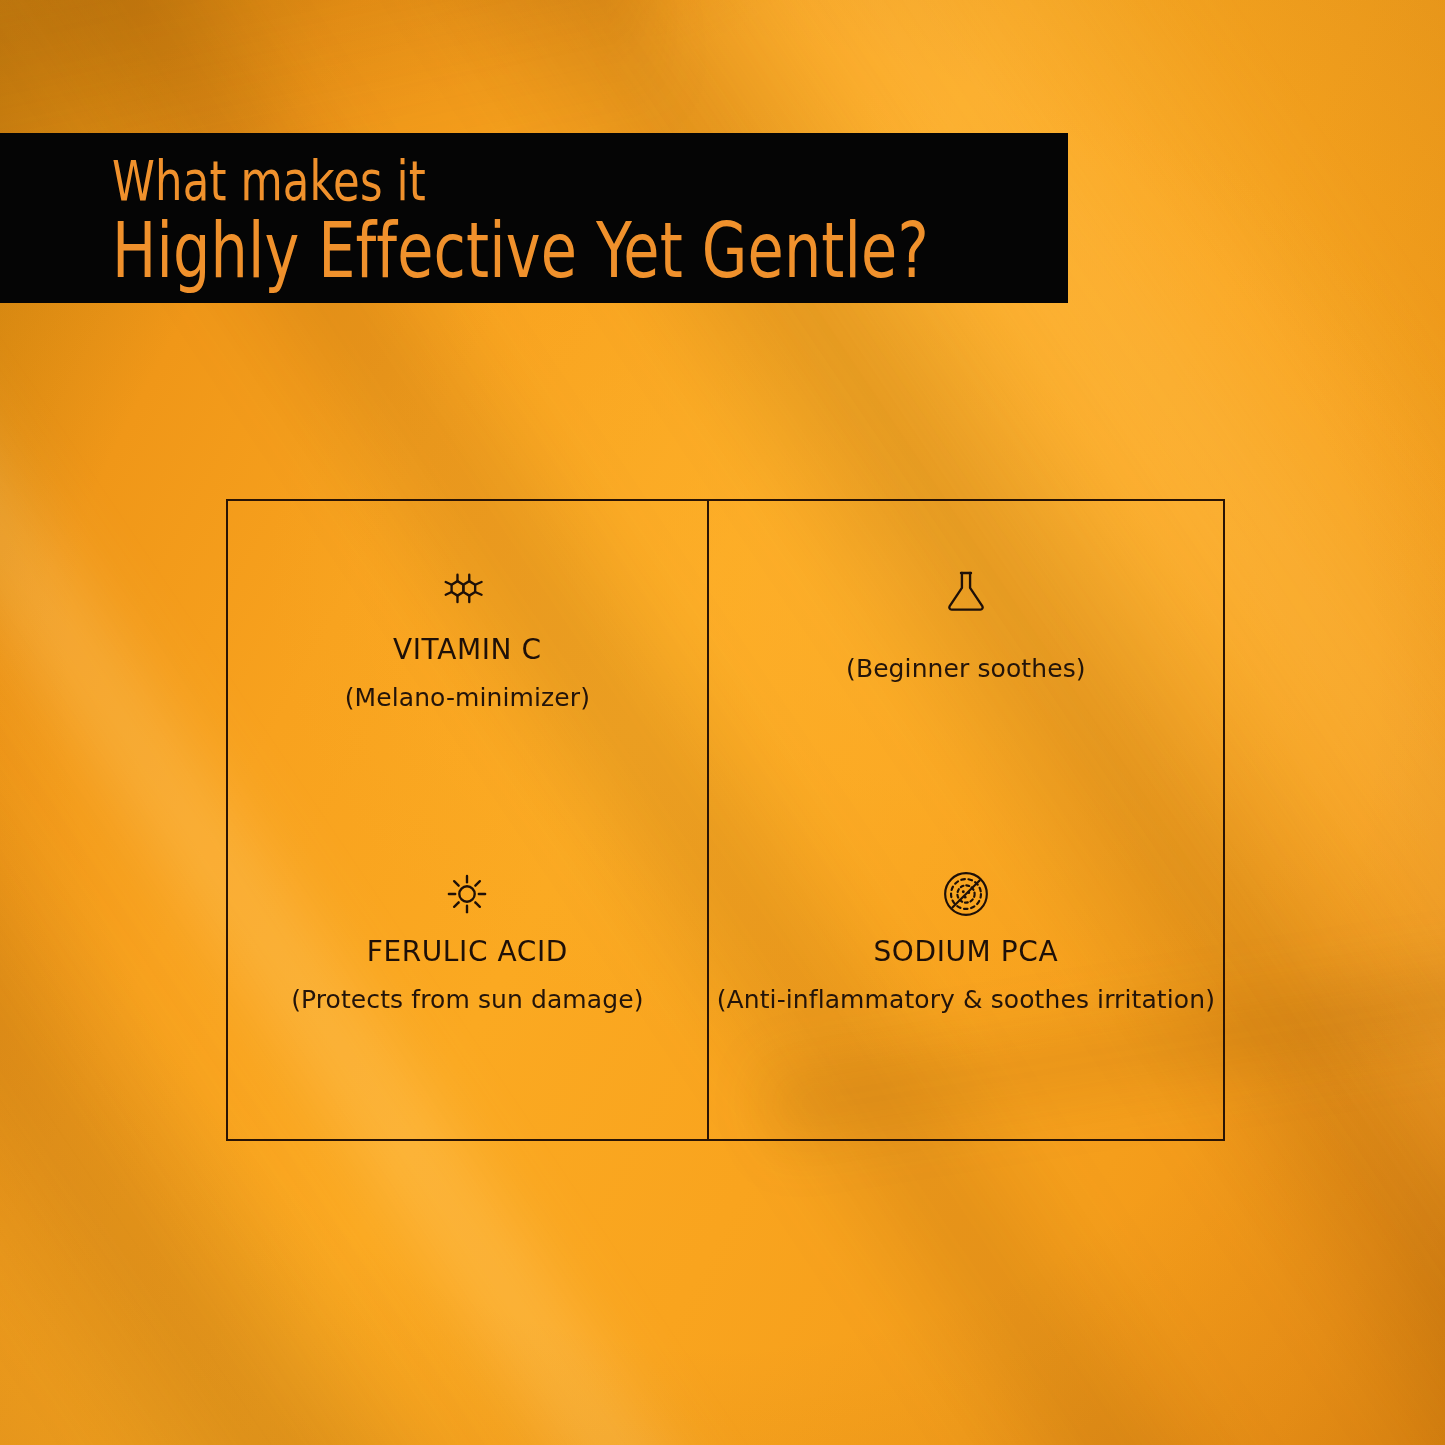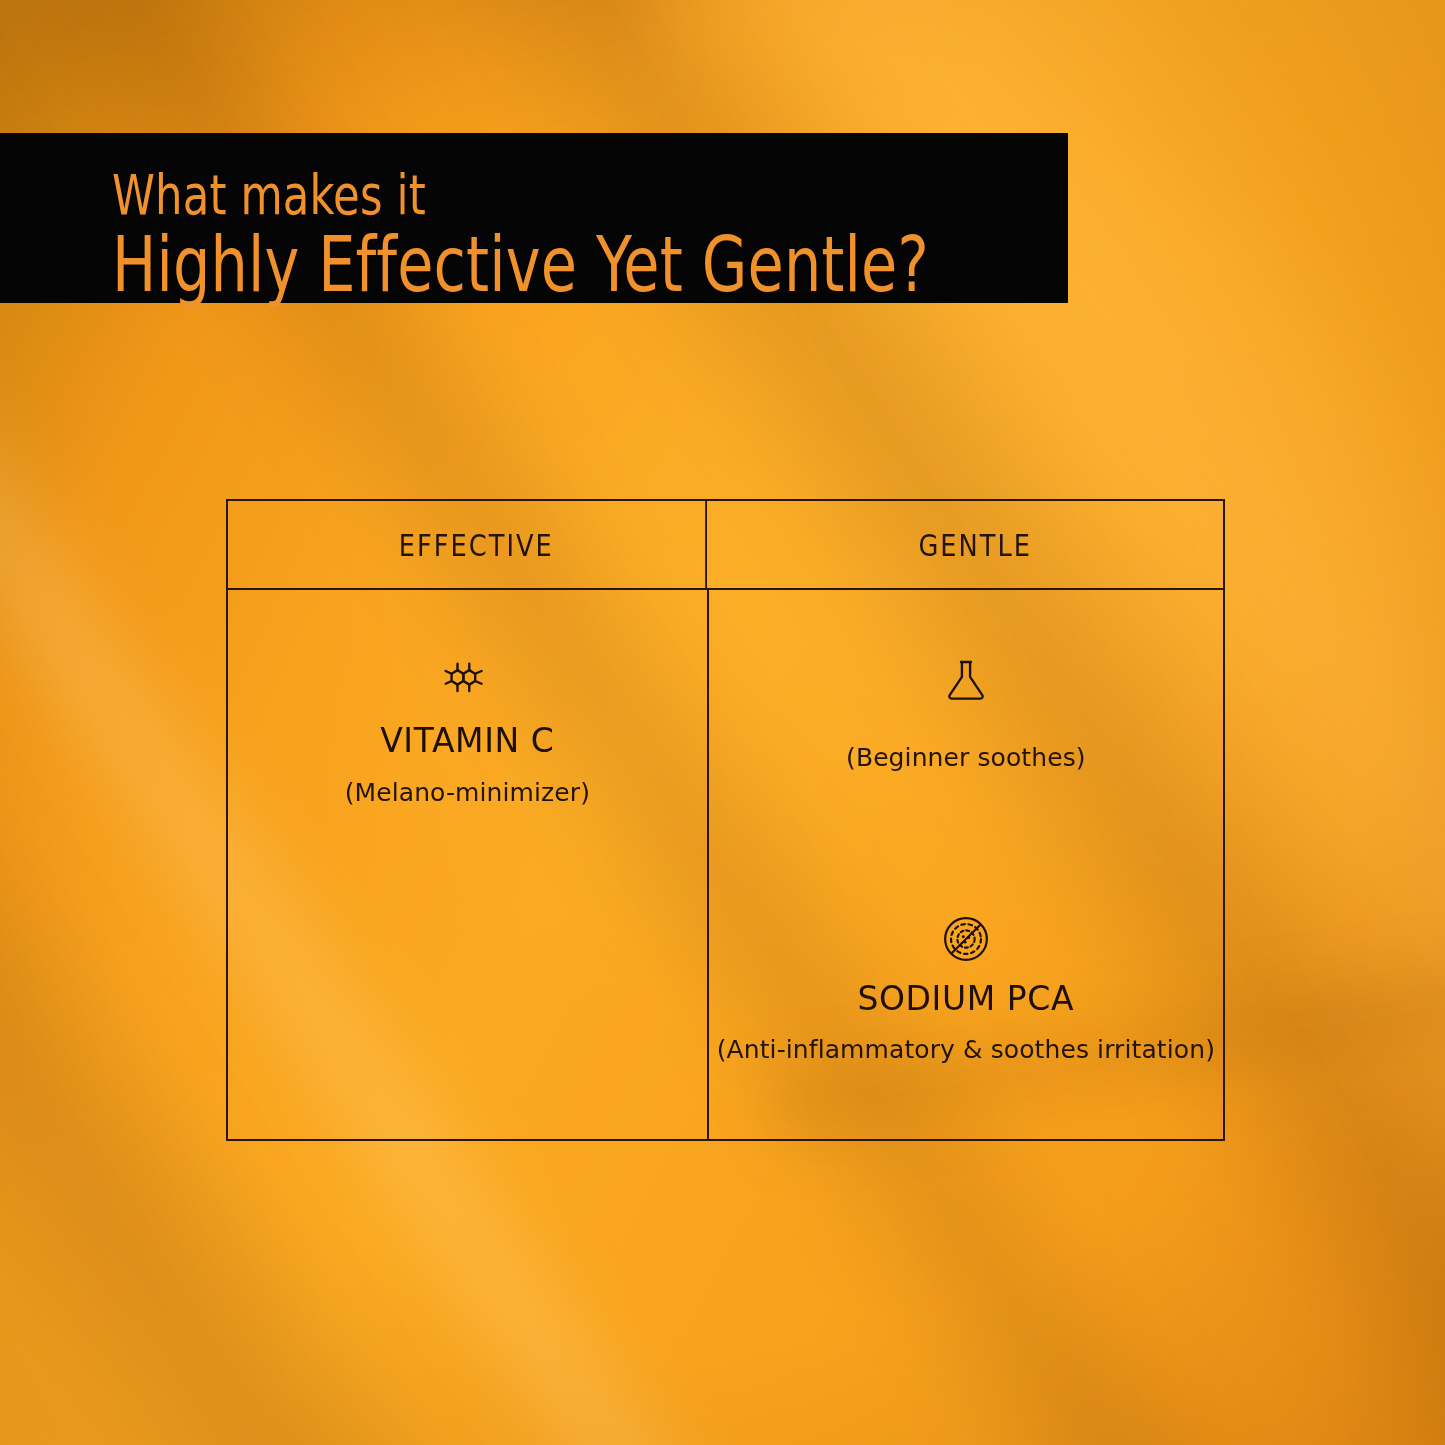--- a/index.html
+++ b/index.html
@@ -100,21 +100,21 @@
   #title-banner {
     position:absolute;
     left:0;
     top:133px;
     width:1068px;
     height:170px;
     background:#050505;
     padding:6px 0 0 112px;
     display:flex;
     flex-direction:column;
-    justify-content:flex-end;
+    justify-content:center;
   }
   .title-line {
     color:#F0912C;
     font-family:"DejaVu Sans Condensed","Liberation Sans Narrow","Liberation Sans", sans-serif;
     font-weight:400;
     letter-spacing:0.2px;
     white-space:nowrap;
     line-height:1.0;
     transform:scaleX(0.86);
     transform-origin:left center;
@@ -177,21 +177,21 @@
     width:58px;
     height:58px;
     display:block;
     margin-bottom:14px;
   }
   .feature-icon svg { display:block; width:100%; height:100%; }
 
   .feature-title {
     font-family:"DejaVu Sans","Liberation Sans", sans-serif;
     font-weight:400;
-    font-size:33px;
+    font-size:28px;
     letter-spacing:0.6px;
     color:#1E1008;
     line-height:1.05;
     white-space:nowrap;
   }
   .feature-sub {
     font-family:"DejaVu Sans","Liberation Sans", sans-serif;
     font-weight:400;
     font-size:25px;
     letter-spacing:0.1px;
@@ -214,24 +214,20 @@
   <div class="vignette"></div>
 </div>
 
 <div id="title-banner">
   <div class="title-line title-line-1">What makes it</div>
   <div class="title-line title-line-2">Highly Effective Yet Gentle?</div>
 </div>
 
 <div id="comparison-table">
 
-  <div class="table-header-row">
-    <div class="header-cell col-left">EFFECTIVE</div>
-    <div class="header-cell">GENTLE</div>
-  </div>
 
   <div class="table-body">
 
     <div class="col col-left">
 
       <div class="feature-cell first">
         <span class="feature-icon">
           <svg viewBox="0 0 64 64" fill="none" stroke="#1E1008" stroke-width="2.6" stroke-linecap="round" stroke-linejoin="round">
             <polygon points="15,24 21.5,20 28,24 28,32 21.5,36 15,32"></polygon>
             <polygon points="28,24 34.5,20 41,24 41,32 34.5,36 28,32"></polygon>
@@ -242,20 +238,37 @@
             <line x1="41" y1="24" x2="48" y2="21"></line>
             <line x1="41" y1="32" x2="48" y2="35"></line>
             <line x1="21.5" y1="36" x2="21.5" y2="43"></line>
             <line x1="34.5" y1="36" x2="34.5" y2="43"></line>
           </svg>
         </span>
         <div class="feature-title">VITAMIN C</div>
         <div class="feature-sub">(Melano-minimizer)</div>
       </div>
 
+      <div class="feature-cell second">
+        <span class="feature-icon">
+          <svg viewBox="0 0 64 64" fill="none" stroke="#1E1008" stroke-width="2.6" stroke-linecap="round" stroke-linejoin="round">
+            <circle cx="32" cy="32" r="8.5"></circle>
+            <line x1="32" y1="12" x2="32" y2="19"></line>
+            <line x1="32" y1="45" x2="32" y2="52"></line>
+            <line x1="12" y1="32" x2="19" y2="32"></line>
+            <line x1="45" y1="32" x2="52" y2="32"></line>
+            <line x1="17.8" y1="17.8" x2="22.8" y2="22.8"></line>
+            <line x1="41.2" y1="41.2" x2="46.2" y2="46.2"></line>
+            <line x1="46.2" y1="17.8" x2="41.2" y2="22.8"></line>
+            <line x1="22.8" y1="41.2" x2="17.8" y2="46.2"></line>
+          </svg>
+        </span>
+        <div class="feature-title">FERULIC ACID</div>
+        <div class="feature-sub">(Protects from sun damage)</div>
+      </div>
 
     </div>
 
     <div class="col">
 
       <div class="feature-cell first">
         <span class="feature-icon">
           <svg viewBox="0 0 64 64" fill="none" stroke="#1E1008" stroke-width="2.6" stroke-linecap="round" stroke-linejoin="round">
             <path d="M26.5 11 h11"></path>
             <path d="M27.5 11 v16.5 L14 47.5 a2.6 2.6 0 0 0 2.2 4 h31.6 a2.6 2.6 0 0 0 2.2 -4 L36.5 27.5 V11"></path>

